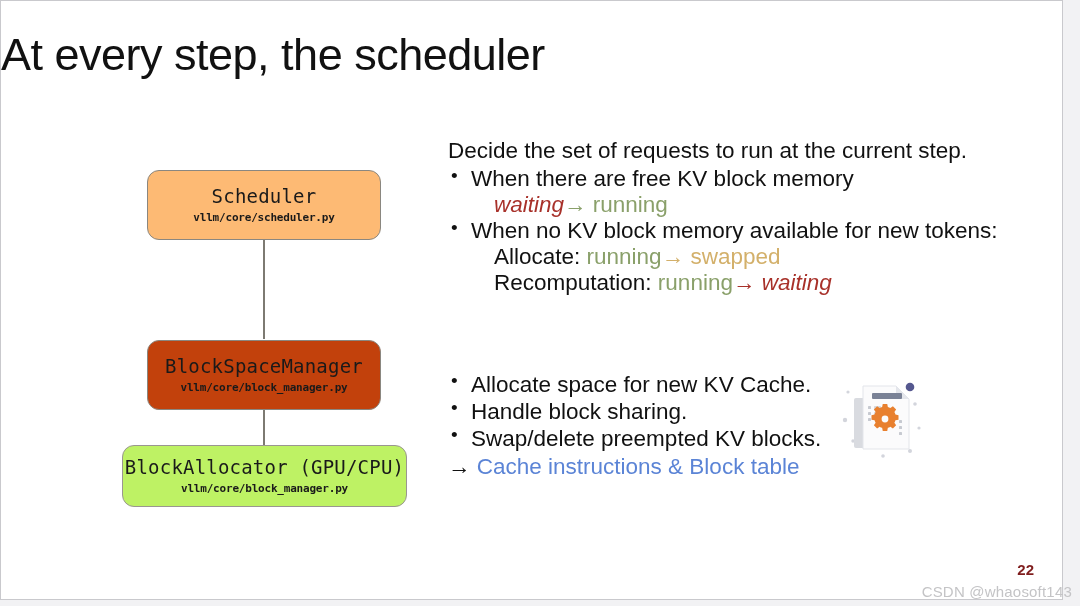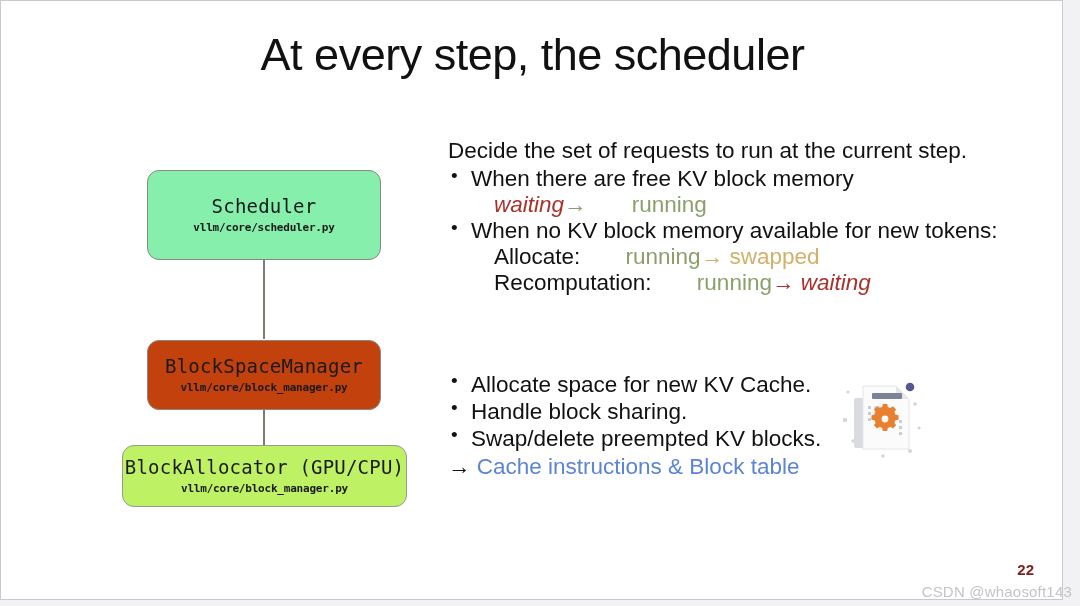--- a/index.html
+++ b/index.html
@@ -23,21 +23,21 @@
     box-sizing: border-box;
     overflow: hidden;
   }
 
   
   #title {
     position: absolute;
     left: 0;
     top: 28px;
     width: 1063px;
-    text-align: center;
+    text-align: left;
     font-size: 45px;
     font-weight: 400;
     color: #111111;
     letter-spacing: -0.5px;
     font-family: "Liberation Sans", sans-serif;
     white-space: nowrap;
   }
 
   
   #diagram {
@@ -78,22 +78,22 @@
   .node .n-path {
     font-size: 11px;
     font-weight: 700;
     color: #1a1a1a;
     margin-top: 3px;
     letter-spacing: -0.2px;
   }
 
   #node-scheduler {
     left: 146px; top: 169px;
-    width: 234px; height: 90px;
-    background: #86efac;
+    width: 234px; height: 70px;
+    background: #fdba74;
   }
   #node-blockspacemanager {
     left: 146px; top: 339px;
     width: 234px; height: 70px;
     background: #c2410c;
   }
   #node-blockallocator {
     left: 121px; top: 444px;
     width: 285px; height: 62px;
     background: #bef264;
@@ -132,21 +132,21 @@
     font-size: 19px;
     color: #111111;
   }
   .sub {
     padding-left: 23px;
     white-space: nowrap;
   }
   .nowrap { white-space: nowrap; }
 
   .w-waiting  { color: #a8312a; font-style: italic; }
-  .w-running  { color: #8aa06a; margin-left: 39px; }
+  .w-running  { color: #8aa06a; }
   .w-swapped  { color: #d3b06a; }
   .arrow-green { color: #8aa06a; }
   .arrow-tan   { color: #d3b06a; }
   .arrow-red   { color: #a8312a; }
 
   #group2 {
     position: absolute;
     left: 447px;
     top: 370px;
     width: 470px;

